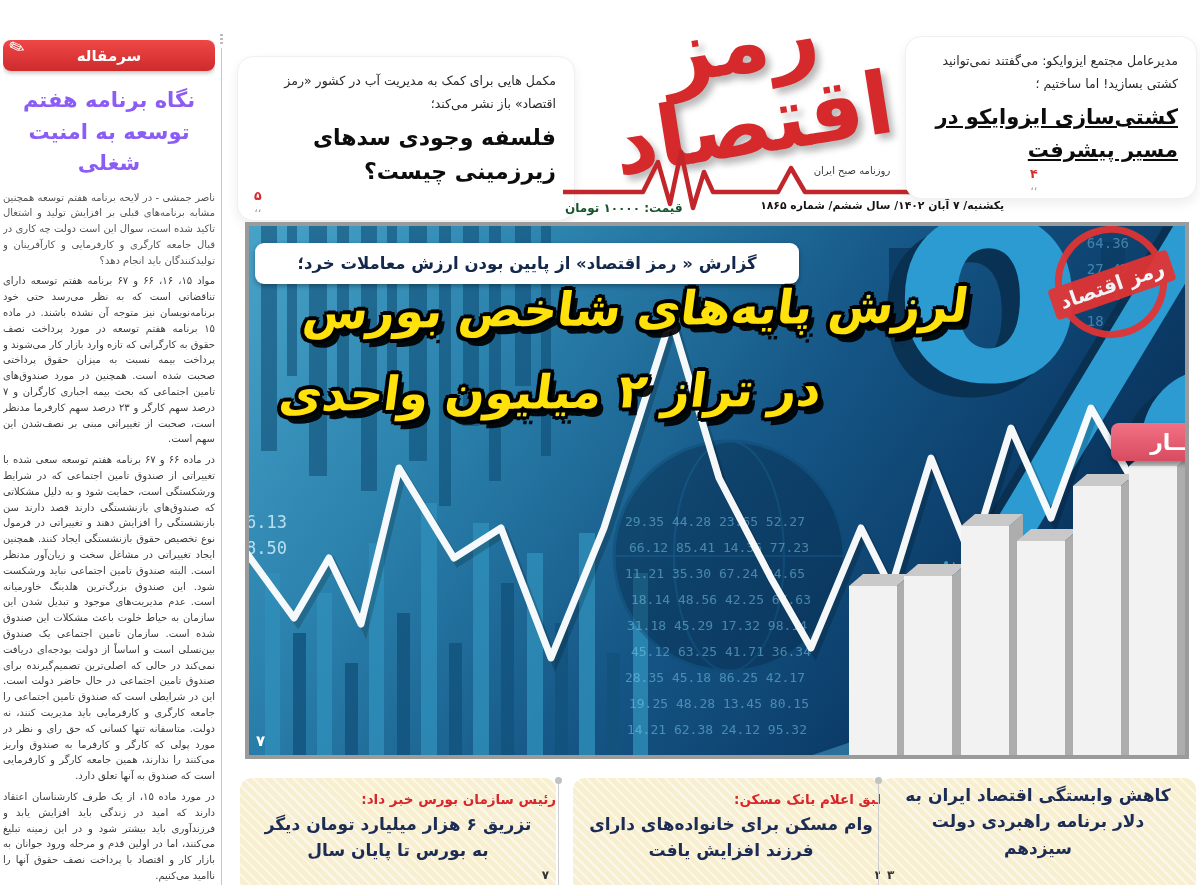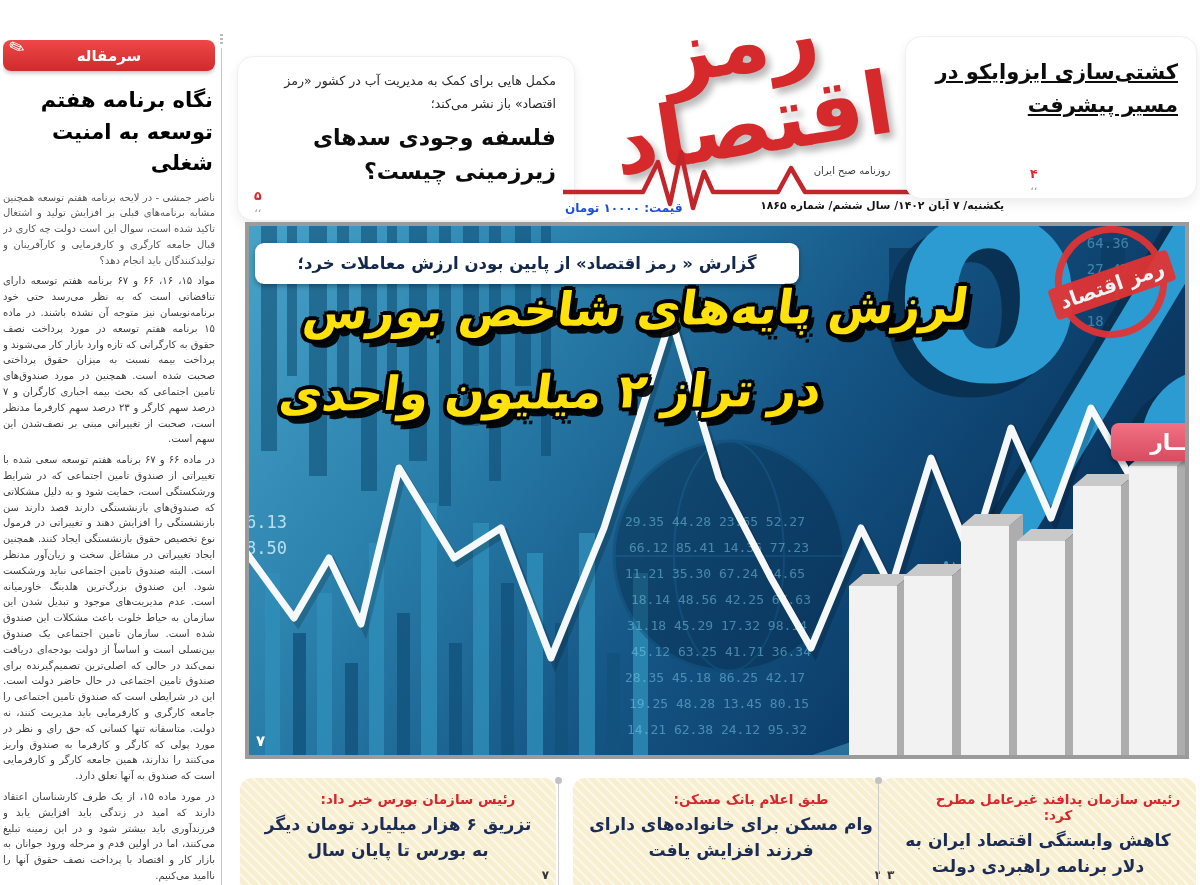--- a/index.html
+++ b/index.html
@@ -5,21 +5,21 @@
   * { margin:0; padding:0; box-sizing:border-box; }
   html,body { background:#e9e9e9; font-family:"DejaVu Sans", sans-serif; }
   #page { position:relative; width:1200px; height:885px; background:#ffffff; overflow:hidden; direction:rtl; margin:0 auto; }
 
   
   .edit-col { position:absolute; left:3px; top:40px; width:212px; height:845px; overflow:hidden; }
   .edit-badge { position:relative; height:31px; background:linear-gradient(#ef4747,#cf2a2c); border-radius:8px;
     color:#fff; font-weight:bold; font-size:15px; display:flex; align-items:center; justify-content:center;
     box-shadow:0 2px 4px rgba(0,0,0,.25); }
   .edit-badge .pencil { position:absolute; left:6px; top:-4px; color:#fff; font-size:19px; transform:rotate(-20deg); }
-  .edit-headline { margin:14px 2px 10px; font-size:21px; font-weight:800; color:#000000; line-height:1.5; }
+  .edit-headline { margin:14px 2px 10px; text-align:center; font-size:21px; font-weight:800; color:#8b5cf6; line-height:1.5; }
   .edit-body p { font-size:10px; line-height:1.58; color:#3c3c3c; text-align:justify; margin-bottom:5px; }
   .edit-body p:first-child { color:#555; }
   .vline-left { position:absolute; left:221px; top:48px; width:1px; height:837px; background:#c6c6c6; }
   .vline-left::before { content:''; position:absolute; top:-14px; left:-1px; width:3px; height:12px;
     background:repeating-linear-gradient(#bbb 0 2px, transparent 2px 4px); }
 
   
   .tbox { position:absolute; background:#fff; border:1px solid #f0f0f0; border-radius:16px;
     box-shadow:0 5px 12px rgba(0,0,0,.07); padding:13px 18px 8px; }
   .tbox .kicker { font-size:12.5px; color:#2a2a2a; line-height:1.8; text-align:right; }
@@ -34,21 +34,21 @@
   .box-ship .pagemark { left:124px; }
 
   
   .logo { position:absolute; left:582px; top:2px; width:332px; height:182px; color:#d6292b;
     font-size:86px; font-weight:900; line-height:0.95; text-align:center; transform:rotate(-9deg);
     text-shadow:4px 6px 7px rgba(0,0,0,.28); }
   .ecg { position:absolute; left:563px; top:148px; }
   .tagline { position:absolute; left:792px; top:165px; width:120px; font-size:10px; color:#3a3a3a; text-align:center; }
   .dateline { position:absolute; left:789px; top:199px; width:215px; font-size:10.8px; font-weight:bold; color:#141414;
     white-space:nowrap; text-align:right; }
-  .price { position:absolute; left:565px; top:201px; font-size:12px; font-weight:bold; color:#1d4ed8; }
+  .price { position:absolute; left:565px; top:201px; font-size:12px; font-weight:bold; color:#14532d; }
 
   
   .hero { position:absolute; left:245px; top:222px; width:944px; height:537px; border:4px solid #9b9b9b;
     background:linear-gradient(125deg,#47a2c8 0%, #2b82ad 25%, #155686 52%, #0b3a66 75%, #072a4d 100%);
     overflow:hidden; }
   .hero svg { position:absolute; left:0; top:0; }
   .percent { position:absolute; left:642px; top:-58px; font-size:430px; font-weight:bold; line-height:1;
     color:#2b9bd1; text-shadow:-18px 14px 0 rgba(9,47,79,.9); font-family:"DejaVu Sans", sans-serif; }
   .hero-kicker { position:absolute; left:6px; top:17px; width:544px; height:41px; background:#fff; border-radius:9px;
     display:flex; align-items:center; justify-content:center; font-size:16.5px; font-weight:800; color:#13284a;
@@ -64,21 +64,21 @@
   .stamp-band { position:absolute; top:36px; left:-14px; right:-14px; background:#e13434; color:#fff;
     font-weight:800; font-size:20px; text-align:center; padding:4px 4px; border-radius:4px; white-space:nowrap; }
   .ribbon { position:absolute; left:862px; top:197px; width:120px; height:38px;
     background:linear-gradient(#f27183,#d84b61); color:#fff; font-weight:800; font-size:22px;
     display:flex; align-items:center; padding-right:14px; border-radius:8px 0 0 8px; box-shadow:0 3px 5px rgba(0,0,0,.35); }
   .hero-page { position:absolute; left:7px; bottom:5px; color:#fff; font-size:15px; font-weight:bold; }
 
   
   .bbox { position:absolute; top:778px; width:316px; height:107px; background:#f7efd0; border-radius:12px 12px 0 0;
     background-image:repeating-linear-gradient(45deg, rgba(255,255,255,.55) 0 2px, transparent 2px 7px); }
-  .bbox .bkicker { margin-top:13px; text-align:center; color:#d9252b; font-weight:800; font-size:13.5px;padding-left:40px; }
+  .bbox .bkicker { margin-top:13px; text-align:right; color:#d9252b; font-weight:800; font-size:13.5px;padding-left:40px; }
   .bbox .bhead { margin-top:4px; text-align:center; color:#1c2c55; font-weight:800; font-size:17px; line-height:1.55; padding:0 16px; }
   .bbox .bpage { position:absolute; bottom:3px; font-size:12px; font-weight:bold; color:#333; }
   .bbox-left { left:240px; } .bbox-mid { left:573px; } .bbox-right { left:880px; }
   .bbox-left .bpage { right:7px; } .bbox-mid .bpage { right:7px; } .bbox-right .bpage { left:7px; }
   .bdiv { position:absolute; top:783px; height:102px; width:1px; background:#cdcdcd; }
   .bdiv::before { content:''; position:absolute; top:-6px; left:-3px; width:7px; height:7px; border-radius:50%; background:#c2c2c2; }
   .bdiv-1 { left:558px; } .bdiv-2 { left:878px; }
 </style>
 </head>
 <body>
@@ -112,20 +112,21 @@
 
   <div class="logo">رمز اقتصاد</div>
   <svg class="ecg" width="348" height="78" viewBox="0 0 348 78">
     <path d="M0,44 H80 L95,14 L107,56 L118,4 L130,60 L141,24 L150,44 H215 L228,20 L242,44 H348" fill="none" stroke="#c3262a" stroke-width="4.5" stroke-linejoin="round" stroke-linecap="round"></path>
   </svg>
   <div class="tagline">روزنامه صبح ایران</div>
   <div class="dateline">یکشنبه/ ۷ آبان ۱۴۰۲/ سال ششم/ شماره ۱۸۶۵</div>
   <div class="price">قیمت: ۱۰۰۰۰ تومان</div>
 
   <div class="tbox box-ship">
+    <div class="kicker">مدیرعامل مجتمع ایزوایکو: می‌گفتند نمی‌توانید کشتی بسازید! اما ساختیم ؛</div>
     <div class="head">کشتی‌سازی ایزوایکو در مسیر پیشرفت</div>
     <div class="pagemark">
       <span class="pnum">۴</span>
       <span class="pq">،،</span>
     </div>
   </div>
 
   <div class="hero">
 
     <svg width="944" height="537" viewBox="0 0 944 537">
@@ -261,18 +262,17 @@
     <div class="bpage">۷</div>
   </div>
   <div class="bdiv bdiv-1"></div>
   <div class="bbox bbox-mid">
     <div class="bkicker">طبق اعلام بانک مسکن:</div>
     <div class="bhead">وام مسکن برای خانواده‌های دارای فرزند افزایش یافت</div>
     <div class="bpage">۳</div>
   </div>
   <div class="bdiv bdiv-2"></div>
   <div class="bbox bbox-right">
-    <div class="bkicker">رئیس سازمان پدافند غیرعامل مطرح کرد:</div>
     <div class="bhead">کاهش وابستگی اقتصاد ایران به دلار برنامه راهبردی دولت سیزدهم</div>
     <div class="bpage">۳</div>
   </div>
 
 </div>
 
 </body></html>

